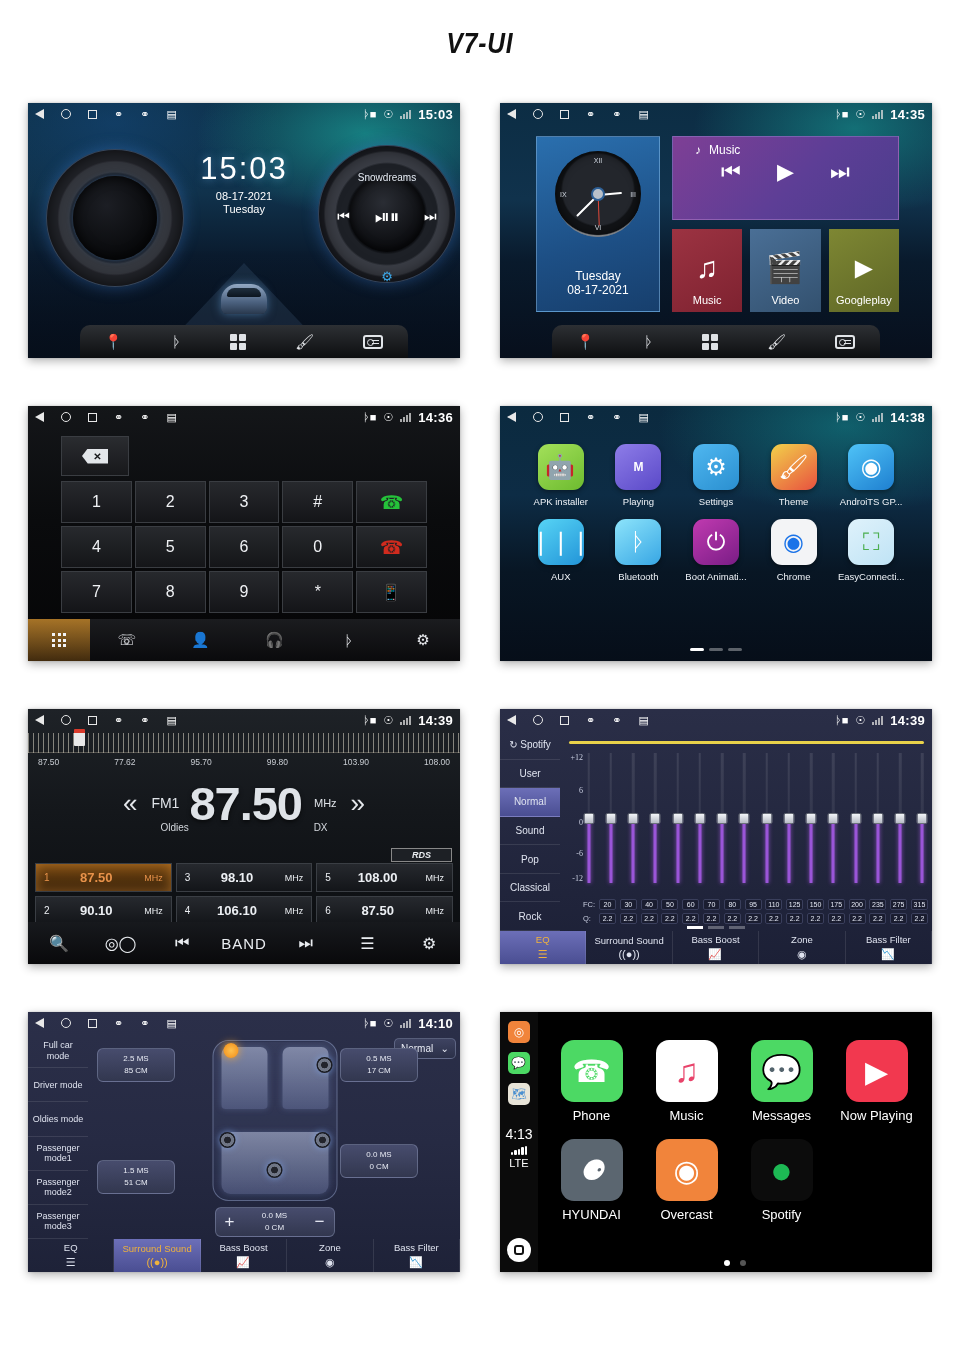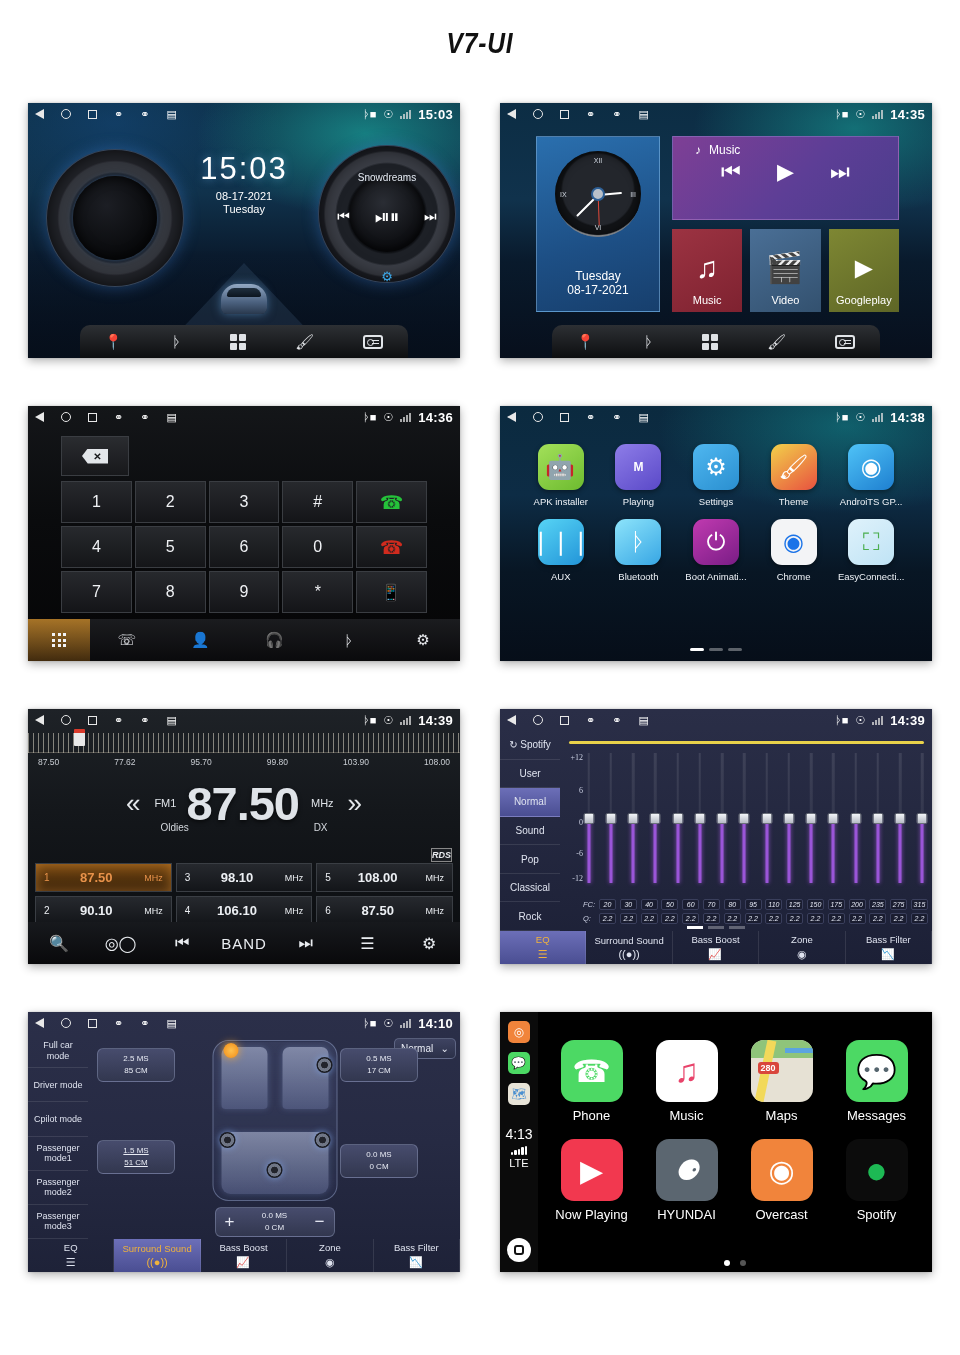--- a/index.html
+++ b/index.html
@@ -194,24 +194,24 @@
   
   .radio { position:absolute; inset:0; background: linear-gradient(180deg,#1e2227 0%, #14171b 40%, #0a0c0f 100%); }
   .tuner { position:absolute; top:24px; left:0; right:0; height:20px;
     background: repeating-linear-gradient(90deg, rgba(220,215,200,.55) 0 1px, transparent 1px 5px);
     border-bottom: 1px solid rgba(200,190,170,.35); }
   .tuner-ptr { position:absolute; top:20px; left:46px; width:11px; height:17px; background: linear-gradient(180deg,#d93a2b 0 4px, #e9e9e9 4px 100%); border-radius:1px; }
   .ticks { position:absolute; top:48px; left:10px; right:10px; display:flex; justify-content:space-between; color:#c8ccd2; font-size:8.5px; }
   .freq-row { position:absolute; top:63px; left:0; right:0; height:62px; display:flex; align-items:center; justify-content:center; color:#fff; }
   .chev { font-size:26px; color:#e4e7eb; }
   .freq-big { font-size:47px; font-weight:bold; color:#dfe3e8; letter-spacing:-1px; text-shadow: 0 2px 4px rgba(0,0,0,.6); }
-  .fm-lab { font-size:11px; color:#dfe3e8; }
+  .fm-lab { font-size:14px; color:#dfe3e8; }
   .mhz-lab { font-size:11px; color:#dfe3e8; }
   .sub-row { position:absolute; top:113px; left:0; right:0; display:flex; justify-content:space-around; color:#d3d7dd; font-size:10px; padding: 0 70px;}
-  .rds { position:absolute; top:139px; right:8px; font-size:9px; font-weight:bold; font-style:italic; color:#e9ecf0; border:1px solid #888; padding:1px 0; background:#1d2025;}
+  .rds { position:absolute; top:139px; right:8px; font-size:9px; font-weight:bold; font-style:italic; color:#e9ecf0; border:1px solid #888; padding:1px 20px; background:#1d2025;}
   .presets { position:absolute; top:154px; left:7px; right:7px; display:grid; grid-template-columns: repeat(3,1fr); grid-template-rows: repeat(2,1fr); gap:4px; height:62px; }
   .preset { background: linear-gradient(180deg,#26292e,#131519); border:1px solid #3a3e44; display:flex; align-items:center; color:#eceff3; font-size:11px; padding: 0 8px; }
   .preset.act { background: linear-gradient(180deg,#7a4a12,#35200a); color:#e8924a; box-shadow: 0 0 12px rgba(220,140,50,.55) inset; }
   .preset .no { width:18px; font-size:10px; }
   .preset .fq { flex:1; text-align:center; font-size:13px; font-weight:bold; }
   .preset .un { width:32px; text-align:right; font-size:9px; }
   .radio-bar { position:absolute; bottom:0; left:0; right:0; height:42px; background:linear-gradient(180deg,#17191d,#09090b); display:flex; align-items:center; color:#e9ecf0; }
   .radio-bar .rb { flex:1; display:flex; align-items:center; justify-content:center; font-size:16px; }
   .radio-bar .rb.band { font-size:15px; letter-spacing:1px; }
 
@@ -222,21 +222,21 @@
   .eq-pre.sel { background: linear-gradient(180deg,#6c6fb8,#4a4e92); }
   .eq-main { position:absolute; top:22px; bottom:33px; left:61px; right:0; }
   .eq-toprail { position:absolute; top:10px; left:8px; right:8px; height:3px; background:#e9d24a; border-radius:2px; }
   .eq-scale { position:absolute; left:4px; top:22px; bottom:48px; width:18px; color:#c9cee0; font-size:8px;font-family:Liberation Serif, serif; }
   .eq-scale span { position:absolute; right:0; }
   .sliders { position:absolute; left:22px; right:4px; top:22px; bottom:48px; display:flex; justify-content:space-between; }
   .sl { position:relative; width:11px; }
   .sl .track { position:absolute; left:50%; transform:translateX(-50%); top:0; bottom:0; width:2.5px; background: linear-gradient(180deg, rgba(255,255,255,.10), rgba(255,255,255,.04)); }
   .sl .fill { position:absolute; left:50%; transform:translateX(-50%); width:3px; background:#9a55d8; box-shadow: 0 0 4px rgba(170,90,230,.8); }
   .sl .thumb { position:absolute; left:50%; transform:translateX(-50%); width:11px; height:11px; border-radius:2px; background: linear-gradient(180deg,#f2f4f7,#b7bcc6); border:1px solid #6b707a; }
-  .fcq { position:absolute; left:22px; right:4px; bottom:4px;font-style:italic; }
+  .fcq { position:absolute; left:22px; right:4px; bottom:4px; }
   .fcq-row { display:flex; align-items:center; margin-bottom:3px; }
   .fcq-lbl { width:16px; color:#c9cee0; font-size:7.5px; }
   .fcq-cells { flex:1; display:flex; justify-content:space-between; }
   .fcq-cells span { width:17px; text-align:center; font-size:7px; color:#e3e7f2; background:#1a1d30; border:1px solid #3a3f5c; border-radius:2px; padding:1px 0; }
   .eq-tabs { position:absolute; bottom:0; left:0; right:0; height:33px; display:flex; }
   .eq-tab { flex:1; display:flex; flex-direction:column; align-items:center; justify-content:center; color:#dfe3ef; font-size:9.5px; border-right:1px solid rgba(255,255,255,.10); }
   .eq-tab .tlbl { line-height:1.2; }
   .eq-tab .tic { font-size:11px; margin-top:2px; }
   .eq-tab.sel { background: linear-gradient(180deg,#6c6fb8,#4a4e92); color:#f0b23c; }
   .eq-tab.sel .tic { color:#f0b23c; }
@@ -253,21 +253,21 @@
     border:1.5px solid rgba(160,175,215,.45); border-radius:16px;
     background: linear-gradient(180deg, rgba(120,135,190,.16), rgba(80,95,150,.10)); }
   .seat { position:absolute; background: linear-gradient(180deg, rgba(190,200,230,.55), rgba(130,145,195,.35)); border-radius:7px 7px 4px 4px; box-shadow: 0 0 6px rgba(150,180,240,.25);}
   .seat.fl { left:8px; top:6px; width:46px; height:62px; }
   .seat.fr { right:8px; top:6px; width:46px; height:62px; }
   .seat.rear { left:8px; right:8px; bottom:6px; height:62px; width:auto; border-radius:9px; }
   .spk { position:absolute; width:16px; height:16px; border-radius:50%; background: radial-gradient(circle at 50% 50%, #22242c 0 28%, #6f7686 32% 55%, #1b1d24 60% 100%); box-shadow: 0 0 7px rgba(130,170,240,.7); }
   .sunspot { position:absolute; left:10px; top:2px; width:15px; height:15px; border-radius:50%; background: radial-gradient(circle,#ffc14d,#f08a16); box-shadow: 0 0 9px rgba(250,170,50,.9); }
   .dlybox { position:absolute; width:78px; background: linear-gradient(180deg,#474c6d,#32374f); border:1px solid rgba(170,180,215,.35); border-radius:6px; color:#e8ebf4; font-size:8px; text-align:center; padding:4px 0; line-height:1.5; }
   .dly-tl { left:8px; top:14px; }
-  .dly-bl { left:8px; top:106px;text-decoration:underline; }
+  .dly-bl { left:8px; top:126px; }
   .dly-tr { right:42px; top:14px; }
   .dly-br { right:42px; top:110px; }
   .sel-normal { position:absolute; right:4px; top:4px; width:62px; background: linear-gradient(180deg,#3e4361,#2b3048); border:1px solid rgba(170,180,215,.35); border-radius:5px; color:#e8ebf4; font-size:10px; padding:4px 6px; display:flex; align-items:center; justify-content:space-between; }
   .pm-row { position:absolute; left:50%; transform:translateX(-50%); bottom:2px; width:120px; height:30px; display:flex; align-items:center; background: linear-gradient(180deg,#474c6d,#32374f); border:1px solid rgba(170,180,215,.35); border-radius:6px; color:#e8ebf4; }
   .pm-row .pmbtn { width:28px; text-align:center; font-size:17px; }
   .pm-row .pmval { flex:1; text-align:center; font-size:8px; line-height:1.5; }
 
   
   .cp { position:absolute; inset:0; background:#000; }
   .cp-side { position:absolute; left:0; top:0; bottom:0; width:38px; background:#0b0b0b; display:flex; flex-direction:column; align-items:center; padding-top:9px; }
@@ -880,21 +880,21 @@
     </div>
   </div>
 
   <div class="row">
 
     <div class="shot tall">
       <div class="sur">
         <div class="sur-left">
           <div class="sur-item">Full car mode</div>
           <div class="sur-item">Driver mode</div>
-          <div class="sur-item">Cpilot mode</div>
+          <div class="sur-item">Oldies mode</div>
           <div class="sur-item">Passenger mode1</div>
           <div class="sur-item">Passenger mode2</div>
           <div class="sur-item">Passenger mode3</div>
         </div>
         <div class="sur-main">
           <div class="sel-normal">
             <span>Normal</span>
             <span>⌄</span>
           </div>
           <div class="cabin">
@@ -1000,29 +1000,20 @@
         <div class="cp-apps">
           <div class="cp-app">
             <div class="cp-ic" style="background:#4cd964;color:#fff;font-size:31px">☎</div>
             <div class="cp-lb">Phone</div>
           </div>
           <div class="cp-app">
             <div class="cp-ic" style="background:#fff;color:#e8436a;font-size:33px">♫</div>
             <div class="cp-lb">Music</div>
           </div>
           <div class="cp-app">
-            <div class="cp-ic" style="background:#e6e1d4">
-              <span style="position:absolute;left:0;top:0;right:0;height:18px;background:#8fc47a"></span>
-              <span style="position:absolute;left:10px;top:0;bottom:0;width:9px;background:#f2d95a;transform:rotate(12deg)"></span>
-              <span style="position:absolute;right:0;top:8px;width:28px;height:5px;background:#5ba4e0"></span>
-              <span style="position:absolute;left:7px;top:22px;background:#d9463c;color:#fff;font-size:9px;font-weight:bold;padding:1px 3px;border-radius:3px">280</span>
-            </div>
-            <div class="cp-lb">Maps</div>
-          </div>
-          <div class="cp-app">
             <div class="cp-ic" style="background:#4cd964;color:#fff;font-size:33px">💬</div>
             <div class="cp-lb">Messages</div>
           </div>
           <div class="cp-app">
             <div class="cp-ic" style="background:#f2384f;color:#fff;font-size:30px">▶</div>
             <div class="cp-lb">Now Playing</div>
           </div>
           <div class="cp-app">
             <div class="cp-ic" style="background:#5b6670;color:#fff;font-size:28px;font-style:italic">⚈</div>
             <div class="cp-lb">HYUNDAI</div>

